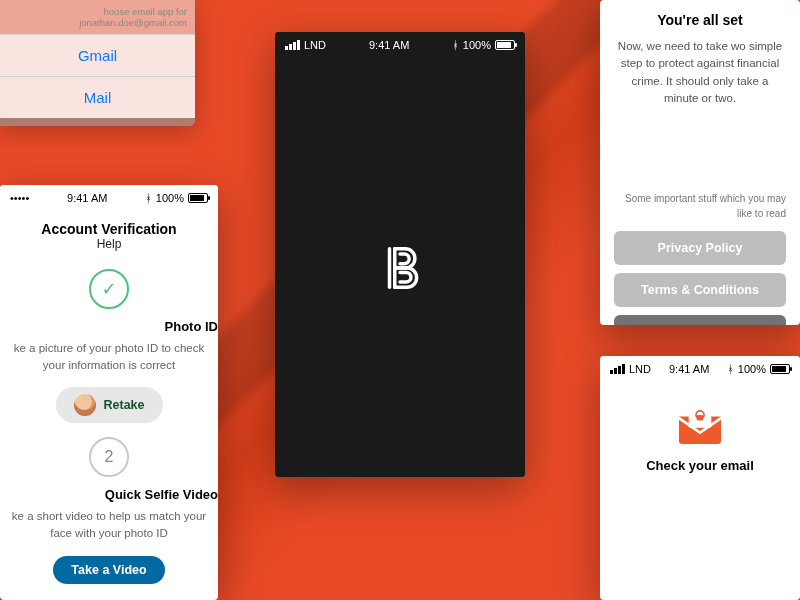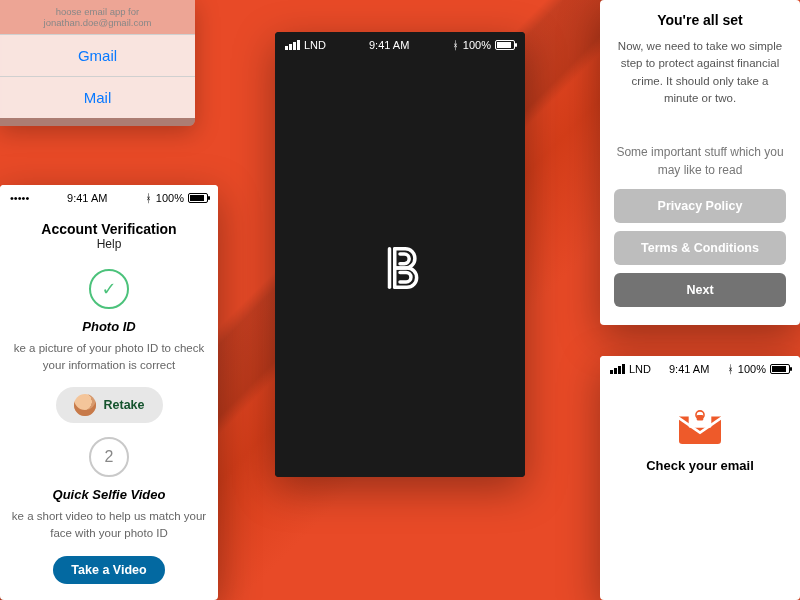--- a/index.html
+++ b/index.html
@@ -56,47 +56,47 @@
 
 
 .sheet {
   position:absolute; left:0; top:0; width:195px;
   background: rgba(240,240,240,0.55);
   backdrop-filter: blur(2px);
   border-bottom-right-radius: 6px;
   overflow:hidden;
   box-shadow: 0 6px 24px rgba(0,0,0,0.25);
 }
-.sheet .hint { font-size:9.5px; color:#888; text-align:center; padding:6px 8px; }
+.sheet .hint { font-size:9.5px; color:#888; text-align:right; padding:6px 8px; }
 .sheet .opt { text-align:center; color:#0a7aff; font-size:15px; padding:12px 0; border-top:1px solid #d0d0d0; background:rgba(255,255,255,0.7); cursor:pointer; }
 .sheet .gap { height:8px; background:#333; opacity:.35; }
 .sheet .cancel { font-weight:600; }
 
 
 .verify { left:0; top:185px; width:218px; height:415px; }
 .verify .hdr { display:flex; align-items:center; justify-content:space-between; padding:10px 12px;flex-direction:column; }
 .verify .hdr .spacer { width:30px; }
 .verify .title { font-weight:700; font-size:14px; }
 .verify .help { font-size:12px; color:#222; }
 .circle { width:40px; height:40px; border-radius:50%; display:flex; align-items:center; justify-content:center; margin:8px auto 10px; }
 .circle.green { border:2px solid #4cc27b; color:#4cc27b; font-size:18px; }
 .circle.num { border:2px solid #c9c9c9; color:#888; font-size:16px; }
-.sec-title { text-align:center; font-weight:700; font-size:13px; margin-bottom:6px;font-style:italic; }
+.sec-title { text-align:right; font-weight:700; font-size:13px; margin-bottom:6px; }
 .sec-body { text-align:center; font-size:11.5px; color:#666; padding:0 6px; line-height:1.45; }
 .pillbtn { display:flex; align-items:center; justify-content:center; gap:8px; margin:14px auto; padding:7px 18px; border-radius:999px; font-size:12.5px; font-weight:600; cursor:pointer; width:max-content; }
 .pillbtn.light { background:#e7e7e7; color:#14532d; }
 .pillbtn.orange { background:#0369a1; color:#fff; }
 .avatar { width:22px; height:22px; border-radius:50%; background: radial-gradient(circle at 40% 35%, #f4c59a 0 45%, #d79a6e 46% 100%); box-shadow: inset 0 -6px 0 #c77a4a; }
 
 
 .allset { left:600px; top:0; width:200px; height:325px; }
 .allset .inner { padding:12px 14px; text-align:center; }
 .allset h3 { font-size:14px; font-weight:800; margin-bottom:10px; }
 .allset p { font-size:11.5px; color:#555; line-height:1.5; }
-.allset .small { font-size:12px; color:#777; margin-top:36px; margin-bottom:10px; }
+.allset .small { font-size:10px; color:#777; margin-top:84px; margin-bottom:10px;text-align:right; }
 .btnfull { display:block; width:100%; padding:10px; border:none; border-radius:6px; font-size:12.5px; font-weight:600; color:#fff; margin-bottom:8px; cursor:pointer; }
 .btnfull.gray { background:#bdbdbd; }
 .btnfull.orange { background:#737373; }
 
 
 .setup { left:600px; top:356px; width:200px; height:244px; }
 .setup .stitle { text-align:center; font-weight:700; font-size:13px; padding:12px 0 30px; }
 .envelope { width:52px; height:42px; margin:20px auto 14px; display:block; }
 .setup .sline { text-align:center; font-weight:800; font-size:13px; }
 

